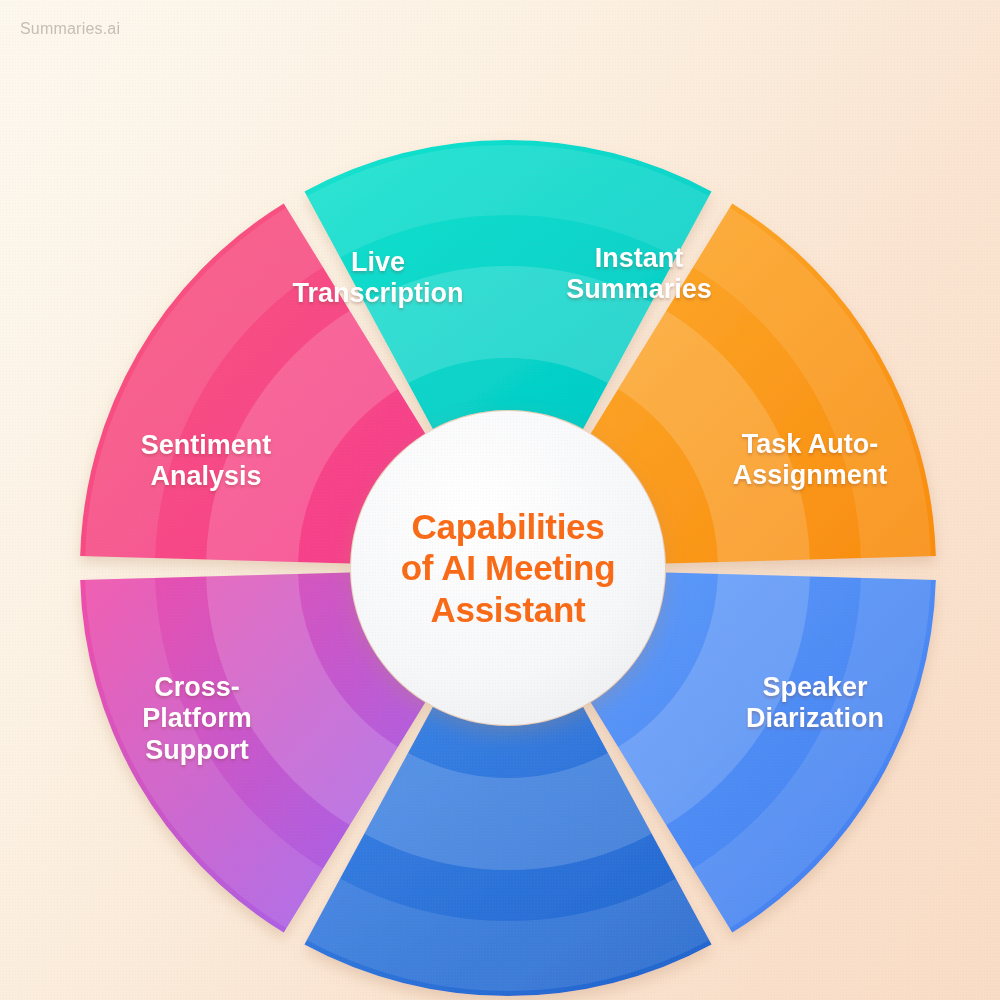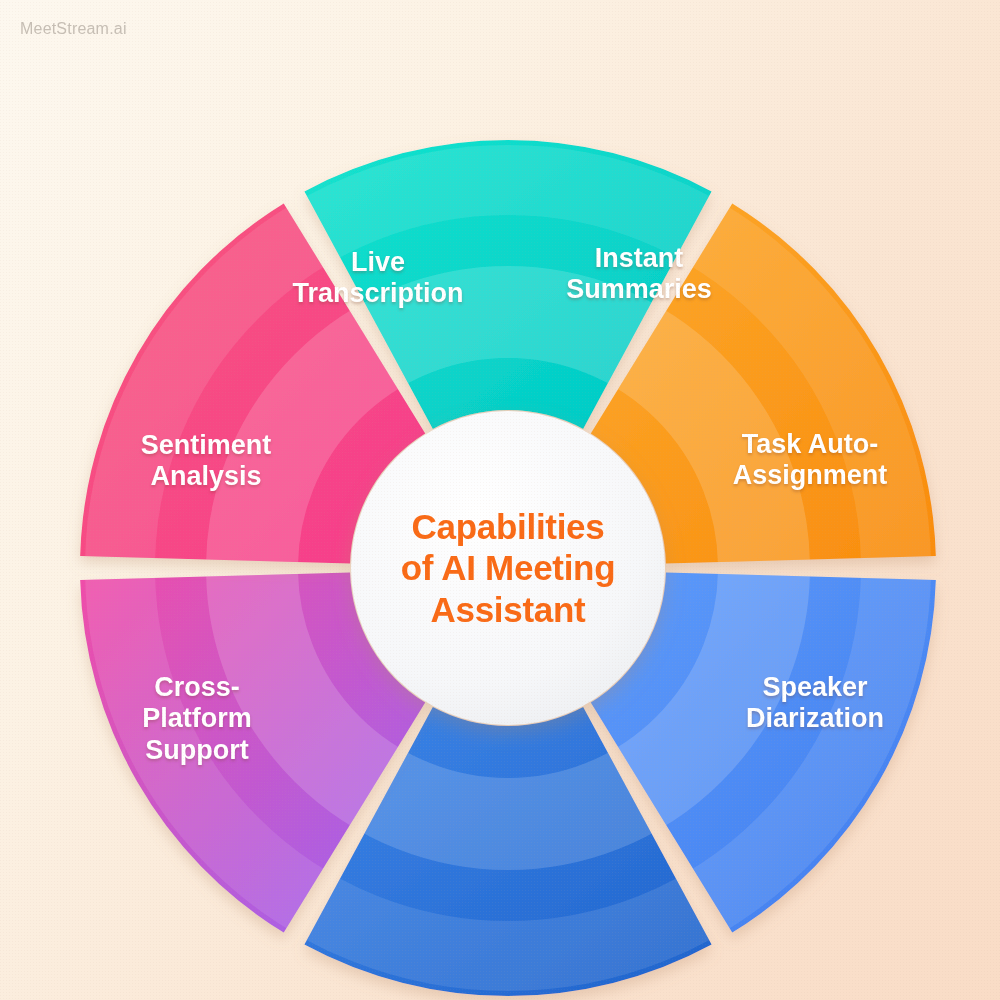--- a/index.html
+++ b/index.html
@@ -79,21 +79,21 @@
     letter-spacing: -0.3px;
     white-space: pre-line;
     pointer-events: none;
   }
 </style>
 </head>
 <body>
 
 <div id="stage">
 
-  <div id="watermark">MeetStream.ai</div>
+  <div id="watermark">Summaries.ai</div>
 
   <svg id="wheel" viewBox="0 0 1000 1000">
     <defs>
 
       <filter id="segShadow" x="-30%" y="-30%" width="160%" height="160%">
         <feDropShadow dx="0" dy="7" stdDeviation="7" flood-color="#b98a6a" flood-opacity="0.30"></feDropShadow>
       </filter>
       <filter id="hubShadow" x="-40%" y="-40%" width="180%" height="180%">
         <feDropShadow dx="0" dy="8" stdDeviation="10" flood-color="#b08868" flood-opacity="0.33"></feDropShadow>
       </filter>

